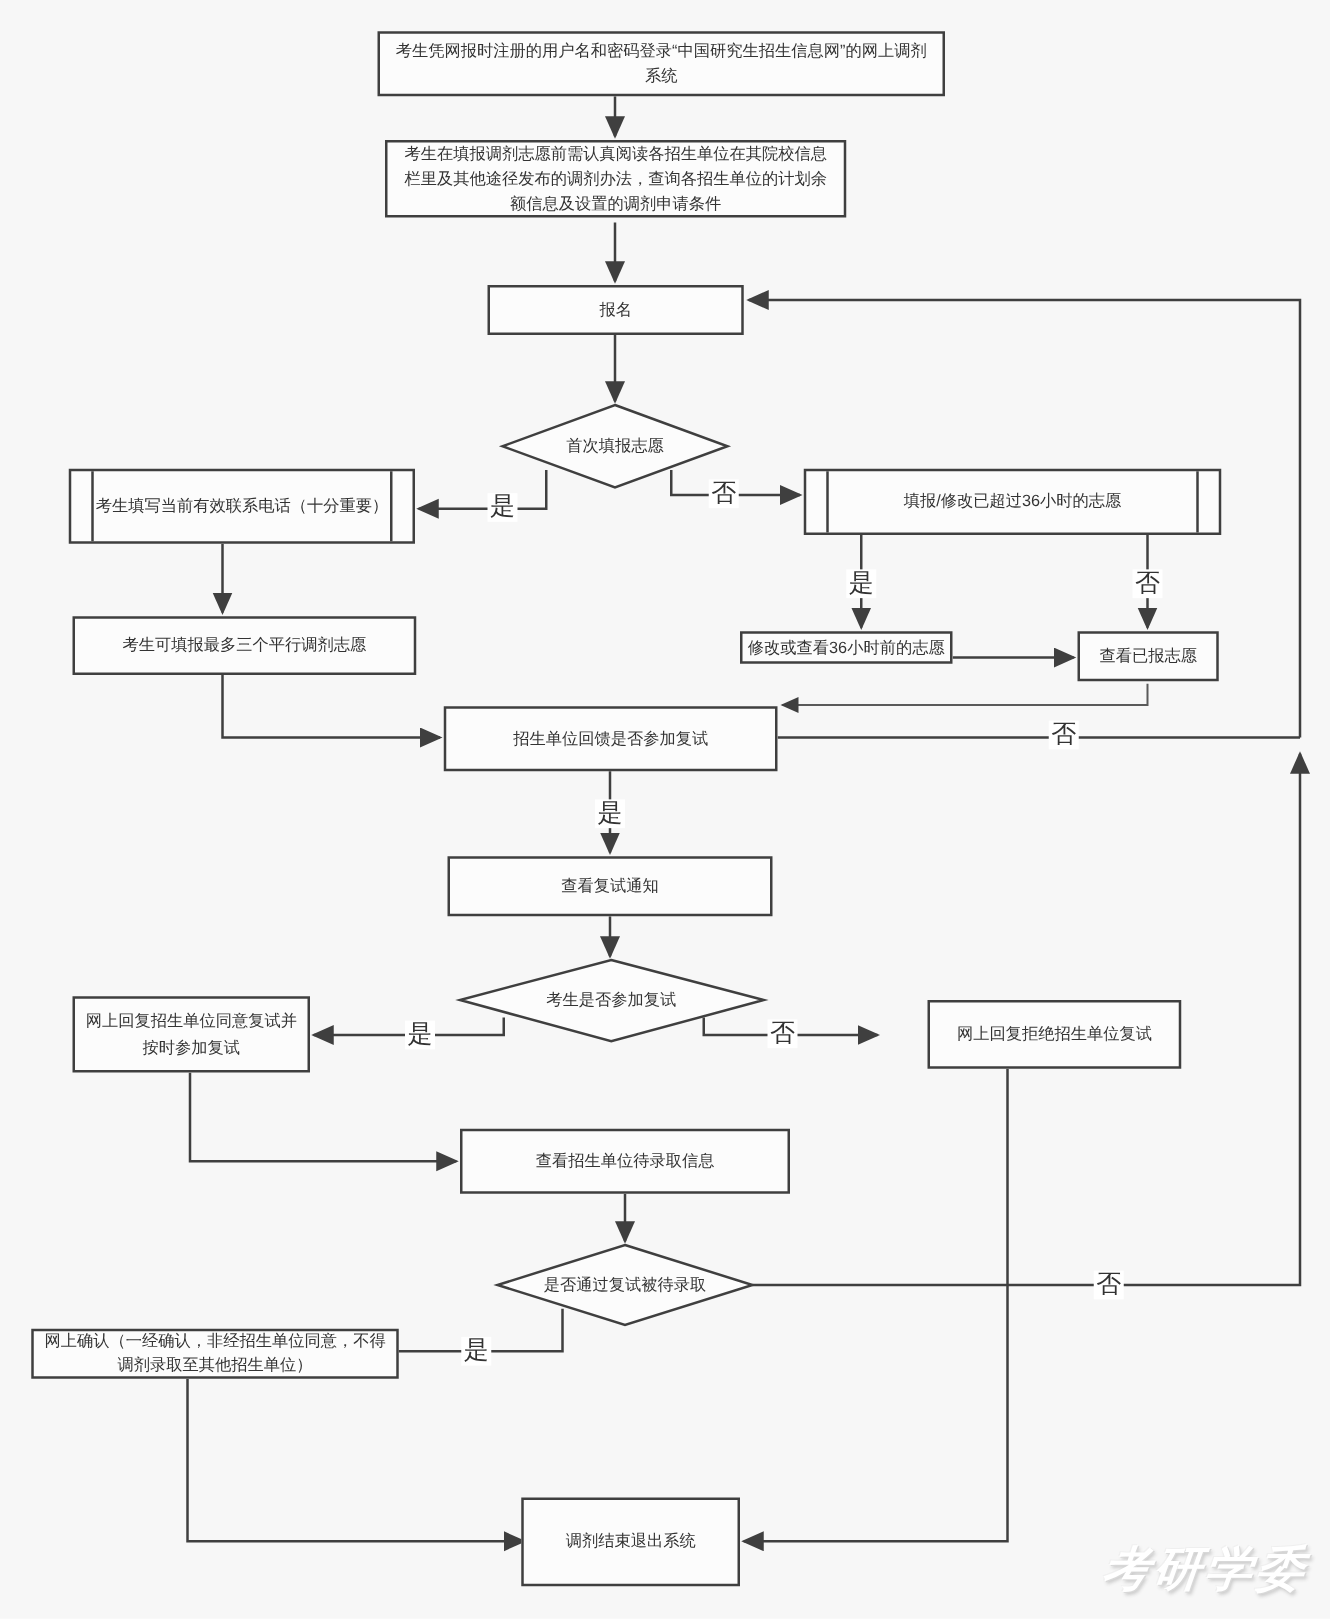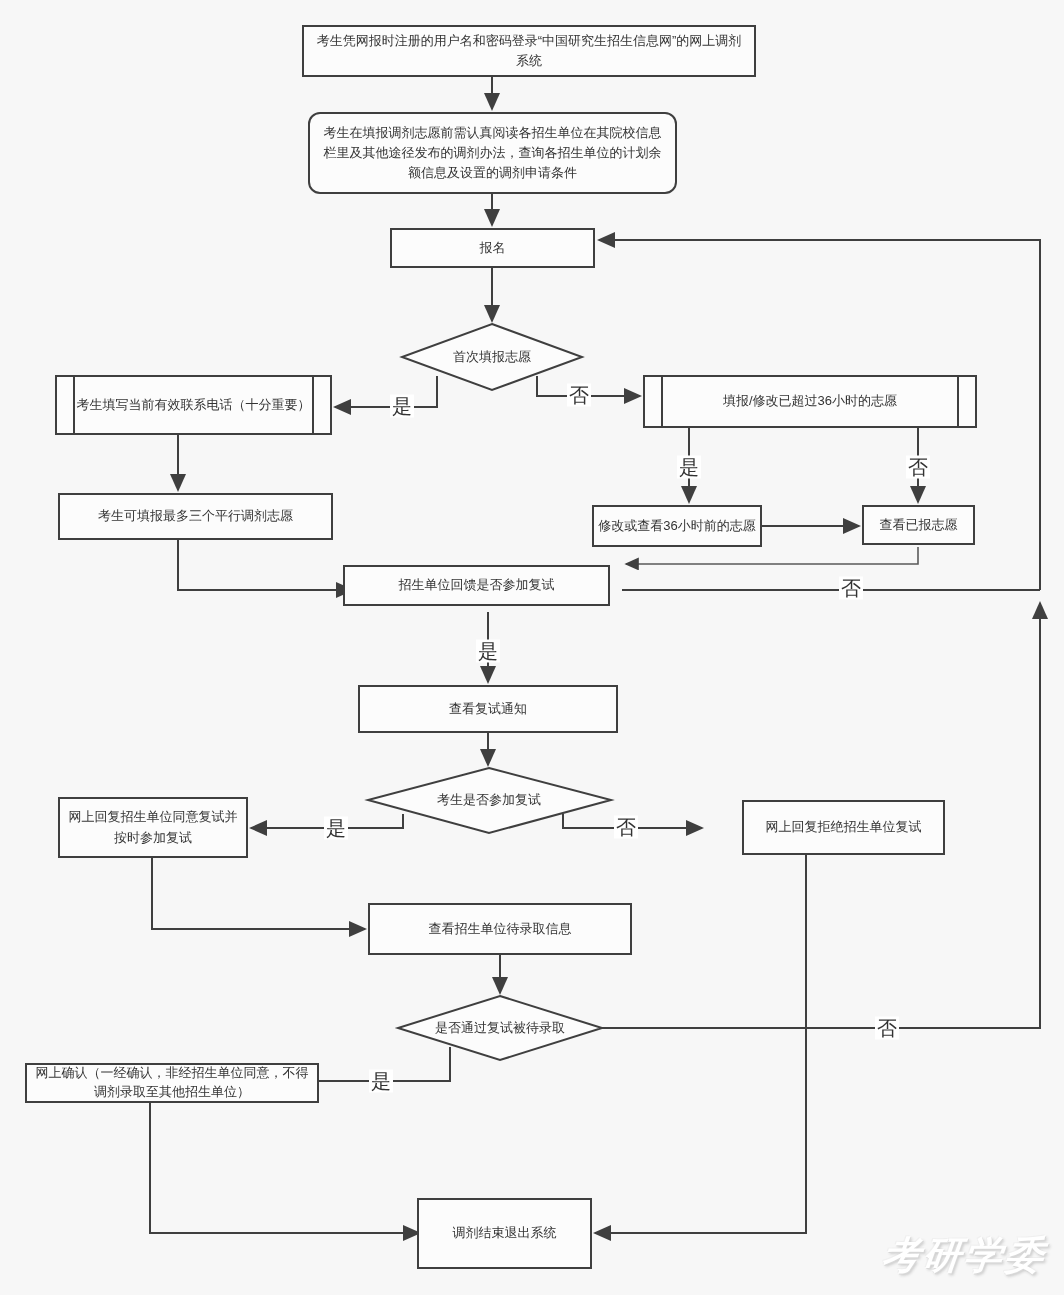--- a/index.html
+++ b/index.html
@@ -61,21 +61,21 @@
       <polygon points="492,324 582,357 492,390 402,357"></polygon>
       <polygon points="489,768 611,800 489,833 368,800"></polygon>
       <polygon points="500,996 602,1028 500,1060 398,1028"></polygon>
     </g>
   </svg>
 
   <div class="node" style="left:302px;top:25px;width:454px;height:52px;">
     <span class="txt">考生凭网报时注册的用户名和密码登录“中国研究生招生信息网”的网上调剂系统</span>
   </div>
 
-  <div class="node" style="left:308px;top:112px;width:369px;height:82px;border-radius:12px;">
+  <div class="node" style="left:308px;top:112px;width:369px;height:62px;">
     <span class="txt">考生在填报调剂志愿前需认真阅读各招生单位在其院校信息栏里及其他途径发布的调剂办法，查询各招生单位的计划余额信息及设置的调剂申请条件</span>
   </div>
 
   <div class="node" style="left:390px;top:228px;width:205px;height:40px;">
     <span class="txt">报名</span>
   </div>
 
   <div class="node" style="left:55px;top:375px;width:277px;height:60px;">
     <span class="bar bar-l"></span>
     <span class="bar bar-r"></span>
@@ -85,29 +85,29 @@
   <div class="node" style="left:643px;top:375px;width:334px;height:53px;">
     <span class="bar bar-l"></span>
     <span class="bar bar-r"></span>
     <span class="txt">填报/修改已超过36小时的志愿</span>
   </div>
 
   <div class="node" style="left:58px;top:493px;width:275px;height:47px;">
     <span class="txt">考生可填报最多三个平行调剂志愿</span>
   </div>
 
-  <div class="node" style="left:592px;top:505px;width:170px;height:42px;padding:2px 4px;">
+  <div class="node" style="left:592px;top:505px;width:170px;height:26px;padding:2px 4px;">
     <span class="txt">修改或查看36小时前的志愿</span>
   </div>
 
   <div class="node" style="left:862px;top:505px;width:113px;height:40px;padding:2px 4px;">
     <span class="txt">查看已报志愿</span>
   </div>
 
-  <div class="node" style="left:343px;top:565px;width:267px;height:41px;">
+  <div class="node" style="left:355px;top:565px;width:267px;height:52px;">
     <span class="txt">招生单位回馈是否参加复试</span>
   </div>
 
   <div class="node" style="left:358px;top:685px;width:260px;height:48px;">
     <span class="txt">查看复试通知</span>
   </div>
 
   <div class="node" style="left:58px;top:797px;width:190px;height:61px;">
     <span class="txt">网上回复招生单位同意复试并按时参加复试</span>
   </div>

